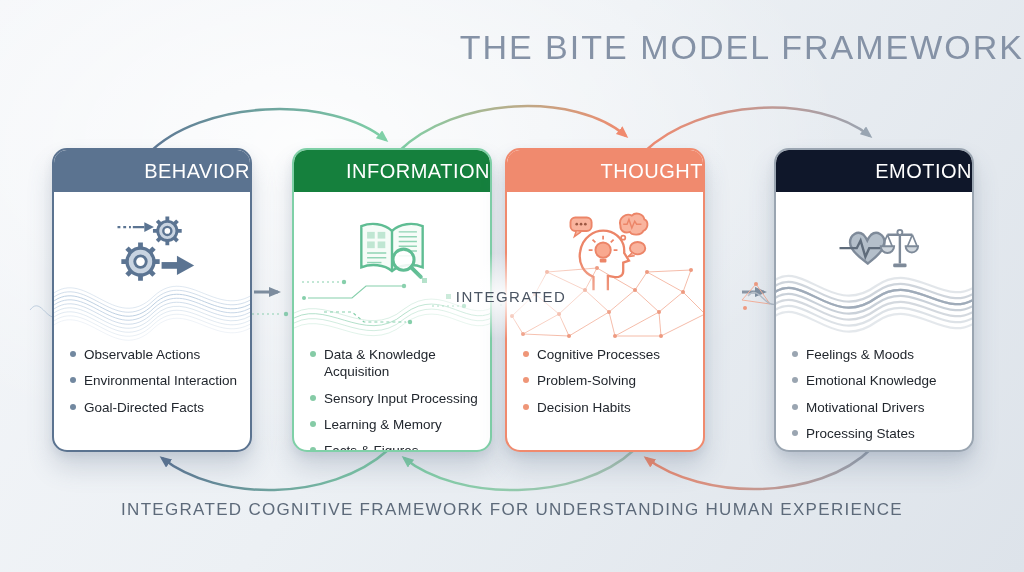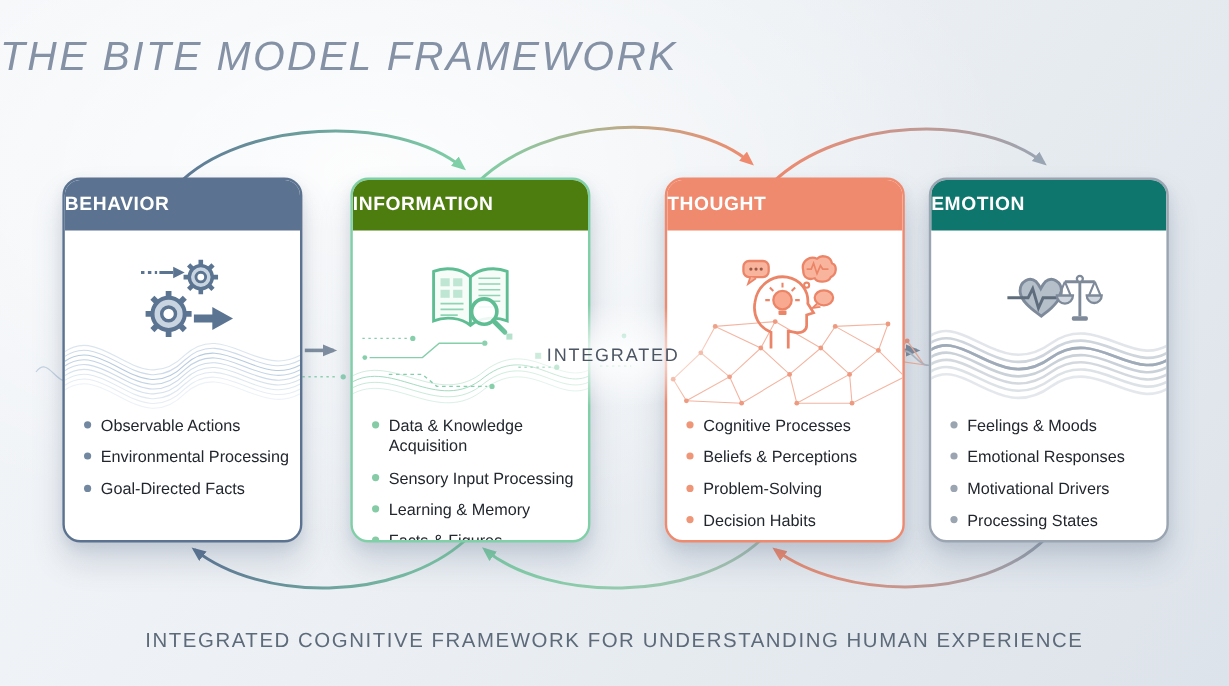--- a/index.html
+++ b/index.html
@@ -4,46 +4,46 @@
 <style>
   html,body{margin:0;padding:0;background:#dfe4ea;}
   .canvas{
     position:relative;width:1024px;height:572px;overflow:hidden;
     font-family:"Liberation Sans", sans-serif;
     background:
       radial-gradient(ellipse 900px 520px at 30% 25%, rgba(255,255,255,.85) 0%, rgba(255,255,255,0) 60%),
       linear-gradient(125deg,#f4f6f9 0%,#ecf0f4 45%,#dde3ea 100%);
   }
   .title{
-    position:absolute;top:28px;left:0;width:100%;text-align:left;margin:0;
-    font-size:34px;font-weight:500;letter-spacing:2px;color:#8592a6;z-index:2;font-style:italic;
+    position:absolute;top:28px;left:0;width:100%;text-align:right;margin:0;
+    font-size:34px;font-weight:500;letter-spacing:2px;color:#8592a6;z-index:2;
   }
   .subtitle{
-    position:absolute;top:524px;left:0;width:100%;text-align:center;
+    position:absolute;top:500px;left:0;width:100%;text-align:center;
     font-size:17px;font-weight:400;letter-spacing:1.3px;color:#5d6a7a;z-index:2;
   }
   svg.connectors{position:absolute;left:0;top:0;z-index:0;}
   .card{
     position:absolute;top:148px;width:200px;height:304px;box-sizing:border-box;
     background:#ffffff;border-radius:15px;border:2px solid;
     box-shadow:0 16px 26px rgba(70,90,120,.20), 0 4px 10px rgba(70,90,120,.10);
     overflow:hidden;z-index:1;
   }
   .c0{left:52px;border-color:#5b7390;}
   .c1{left:292px;border-color:#7fd0a7;}
-  .c2{left:554px;border-color:#f08a6e;}
+  .c2{left:505px;border-color:#f08a6e;}
   .c3{left:774px;border-color:#9aa5b1;}
   .card-header{
-    height:42px;display:flex;align-items:center;justify-content:flex-start;
-    border-radius:12px 12px 0 0;color:#fff;font-size:16px;font-weight:bold;letter-spacing:.5px;
+    height:42px;display:flex;align-items:center;justify-content:flex-end;
+    border-radius:12px 12px 0 0;color:#fff;font-size:20px;font-weight:normal;letter-spacing:.5px;
   }
   .c0 .card-header{background:#5b7390;}
-  .c1 .card-header{background:#4d7c0f;}
+  .c1 .card-header{background:#15803d;}
   .c2 .card-header{background:#f08a6e;}
-  .c3 .card-header{background:#0f766e;}
+  .c3 .card-header{background:#0f172a;}
   .icon-wrap{position:relative;margin-top:10px;height:100px;display:flex;align-items:center;justify-content:center;z-index:1;}
   svg.decor{position:absolute;left:0;top:106px;width:196px;height:86px;z-index:0;}
   .bullets{
     position:absolute;top:192px;left:0;right:0;margin:0;list-style:none;
     padding:4px 8px 12px 16px;z-index:1;
   }
   .bullets li{display:flex;gap:8px;margin-bottom:9px;font-size:13.5px;line-height:1.28;color:#22272e;}
   .dot{flex:none;width:6px;height:6px;border-radius:50%;margin-top:5px;}
   .c0 .dot{background:#7288a0;}
   .c1 .dot{background:#85cba6;}
@@ -180,21 +180,21 @@
       <use href="#w0" y="20" opacity=".35"></use>
         <use href="#w0" y="24" opacity=".25"></use>
     </svg>
     <ul class="bullets">
       <li>
           <span class="dot"></span>
           <span>Observable Actions</span>
         </li>
       <li>
           <span class="dot"></span>
-          <span>Environmental Processing</span>
+          <span>Environmental Interaction</span>
         </li>
       <li>
           <span class="dot"></span>
           <span>Goal-Directed Facts</span>
         </li>
     </ul>
   </section>
 
   <section class="card c1">
     <header class="card-header">
@@ -329,24 +329,20 @@
           <circle cx="184" cy="14" r="2"></circle>
       </g>
     </svg>
     <ul class="bullets">
       <li>
           <span class="dot"></span>
           <span>Cognitive Processes</span>
         </li>
       <li>
           <span class="dot"></span>
-          <span>Beliefs &amp; Perceptions</span>
-        </li>
-      <li>
-          <span class="dot"></span>
           <span>Problem-Solving</span>
         </li>
       <li>
           <span class="dot"></span>
           <span>Decision Habits</span>
         </li>
     </ul>
   </section>
 
   <section class="card c3">
@@ -381,21 +377,21 @@
       <use href="#w3" y="24" opacity=".28" stroke-width="1"></use>
       <use href="#w3" y="-12" opacity=".3" stroke-width="1"></use>
     </svg>
     <ul class="bullets">
       <li>
           <span class="dot"></span>
           <span>Feelings &amp; Moods</span>
         </li>
       <li>
           <span class="dot"></span>
-          <span>Emotional Responses</span>
+          <span>Emotional Knowledge</span>
         </li>
       <li>
           <span class="dot"></span>
           <span>Motivational Drivers</span>
         </li>
       <li>
           <span class="dot"></span>
           <span>Processing States</span>
         </li>
     </ul>

